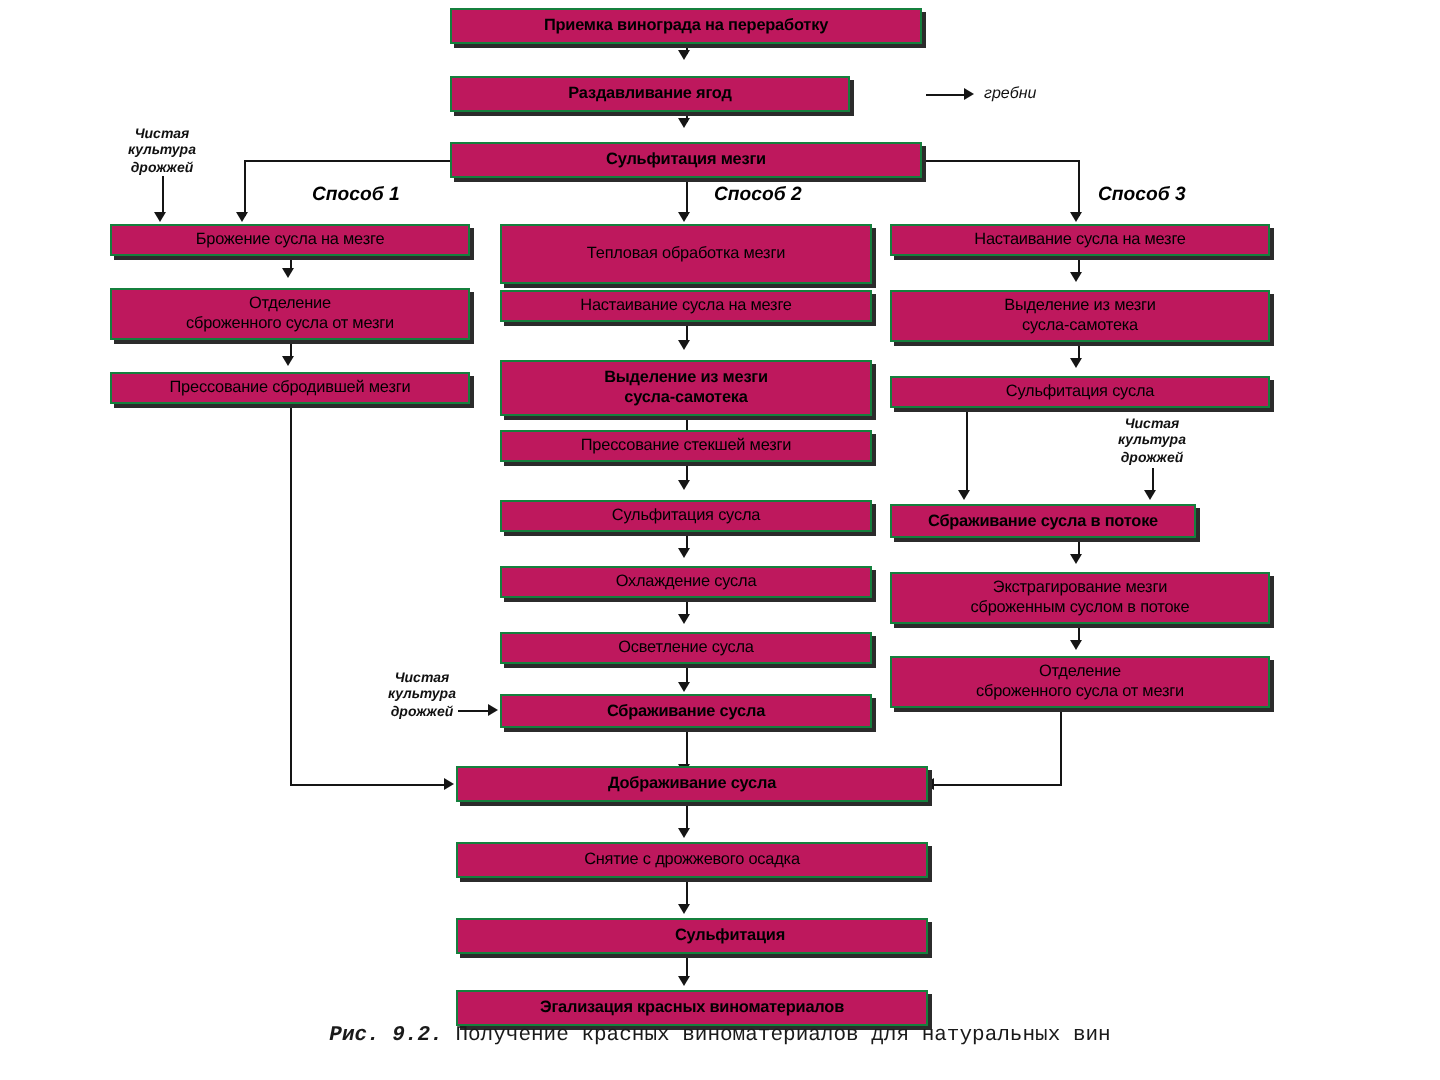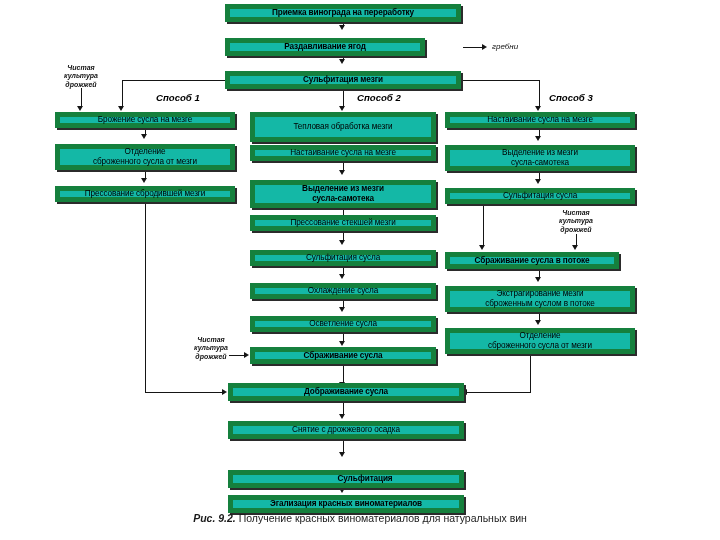--- a/index.html
+++ b/index.html
@@ -15,22 +15,22 @@
     width: 720px;
     height: 540px;
     background: #ffffff;
     overflow: hidden;
   }
 
   
   .box {
     position: absolute;
     box-sizing: border-box;
-    background: #14b8a6;
-    border: 5px solid #15803d;
+    background: #be185d;
+    border: 1px solid #15803d;
     box-shadow: 2px 2px 0 0 #2b2b2b;
     display: flex;
     align-items: center;
     justify-content: center;
     text-align: center;
     font-size: 8.2px;
     line-height: 1.22;
     color: #000000;
     letter-spacing: -0.1px;
     padding: 1px 3px;
@@ -110,21 +110,21 @@
     white-space: nowrap;
   }
 
   
   #caption {
     position: absolute;
     left: 0;
     top: 512px;
     width: 720px;
     text-align: center;
-    font-family: Liberation Sans, sans-serif;
+    font-family: Liberation Mono, monospace;
     font-size: 10.5px;
     color: #1a1a1a;
     z-index: 4;
   }
   #caption .fig-no {
     font-style: italic;
     font-weight: bold;
   }
 </style>
 </head>
@@ -286,21 +286,21 @@
   <div class="arrow-down" style="left:479px; top:245px;"></div>
 
   <div class="annot" style="left:545px; top:209px; width:62px;">
     <div>Чистая</div>
     <div>культура</div>
     <div>дрожжей</div>
   </div>
   <div class="vline" style="left:576px; top:234px; height:12px;"></div>
   <div class="arrow-down" style="left:572px; top:245px;"></div>
 
-  <div class="box bold" style="left:445px; top:252px; width:174px; height:17px;">
+  <div class="box bold" style="left:445px; top:252px; width:153px; height:17px;">
     <span>Сбраживание сусла в потоке</span>
   </div>
 
   <div class="vline" style="left:539px; top:269px; height:9px;"></div>
   <div class="arrow-down" style="left:535px; top:277px;"></div>
 
   <div class="box" style="left:445px; top:286px; width:190px; height:26px; flex-direction:column;">
     <span>Экстрагирование мезги</span>
     <span>сброженным суслом в потоке</span>
   </div>
@@ -324,21 +324,21 @@
   <div class="vline" style="left:343px; top:401px; height:14px;"></div>
   <div class="arrow-down" style="left:339px; top:414px;"></div>
 
   <div class="box" style="left:228px; top:421px; width:236px; height:18px;">
     <span>Снятие с дрожжевого осадка</span>
   </div>
 
   <div class="vline" style="left:343px; top:439px; height:14px;"></div>
   <div class="arrow-down" style="left:339px; top:452px;"></div>
 
-  <div class="box bold" style="left:228px; top:470px; width:236px; height:18px;padding-left:41px;">
+  <div class="box bold" style="left:228px; top:459px; width:236px; height:18px;padding-left:41px;">
     <span>Сульфитация</span>
   </div>
 
   <div class="vline" style="left:343px; top:477px; height:12px;"></div>
   <div class="arrow-down" style="left:339px; top:488px;"></div>
 
   <div class="box bold" style="left:228px; top:495px; width:236px; height:18px;">
     <span>Эгализация красных виноматериалов</span>
   </div>
 

